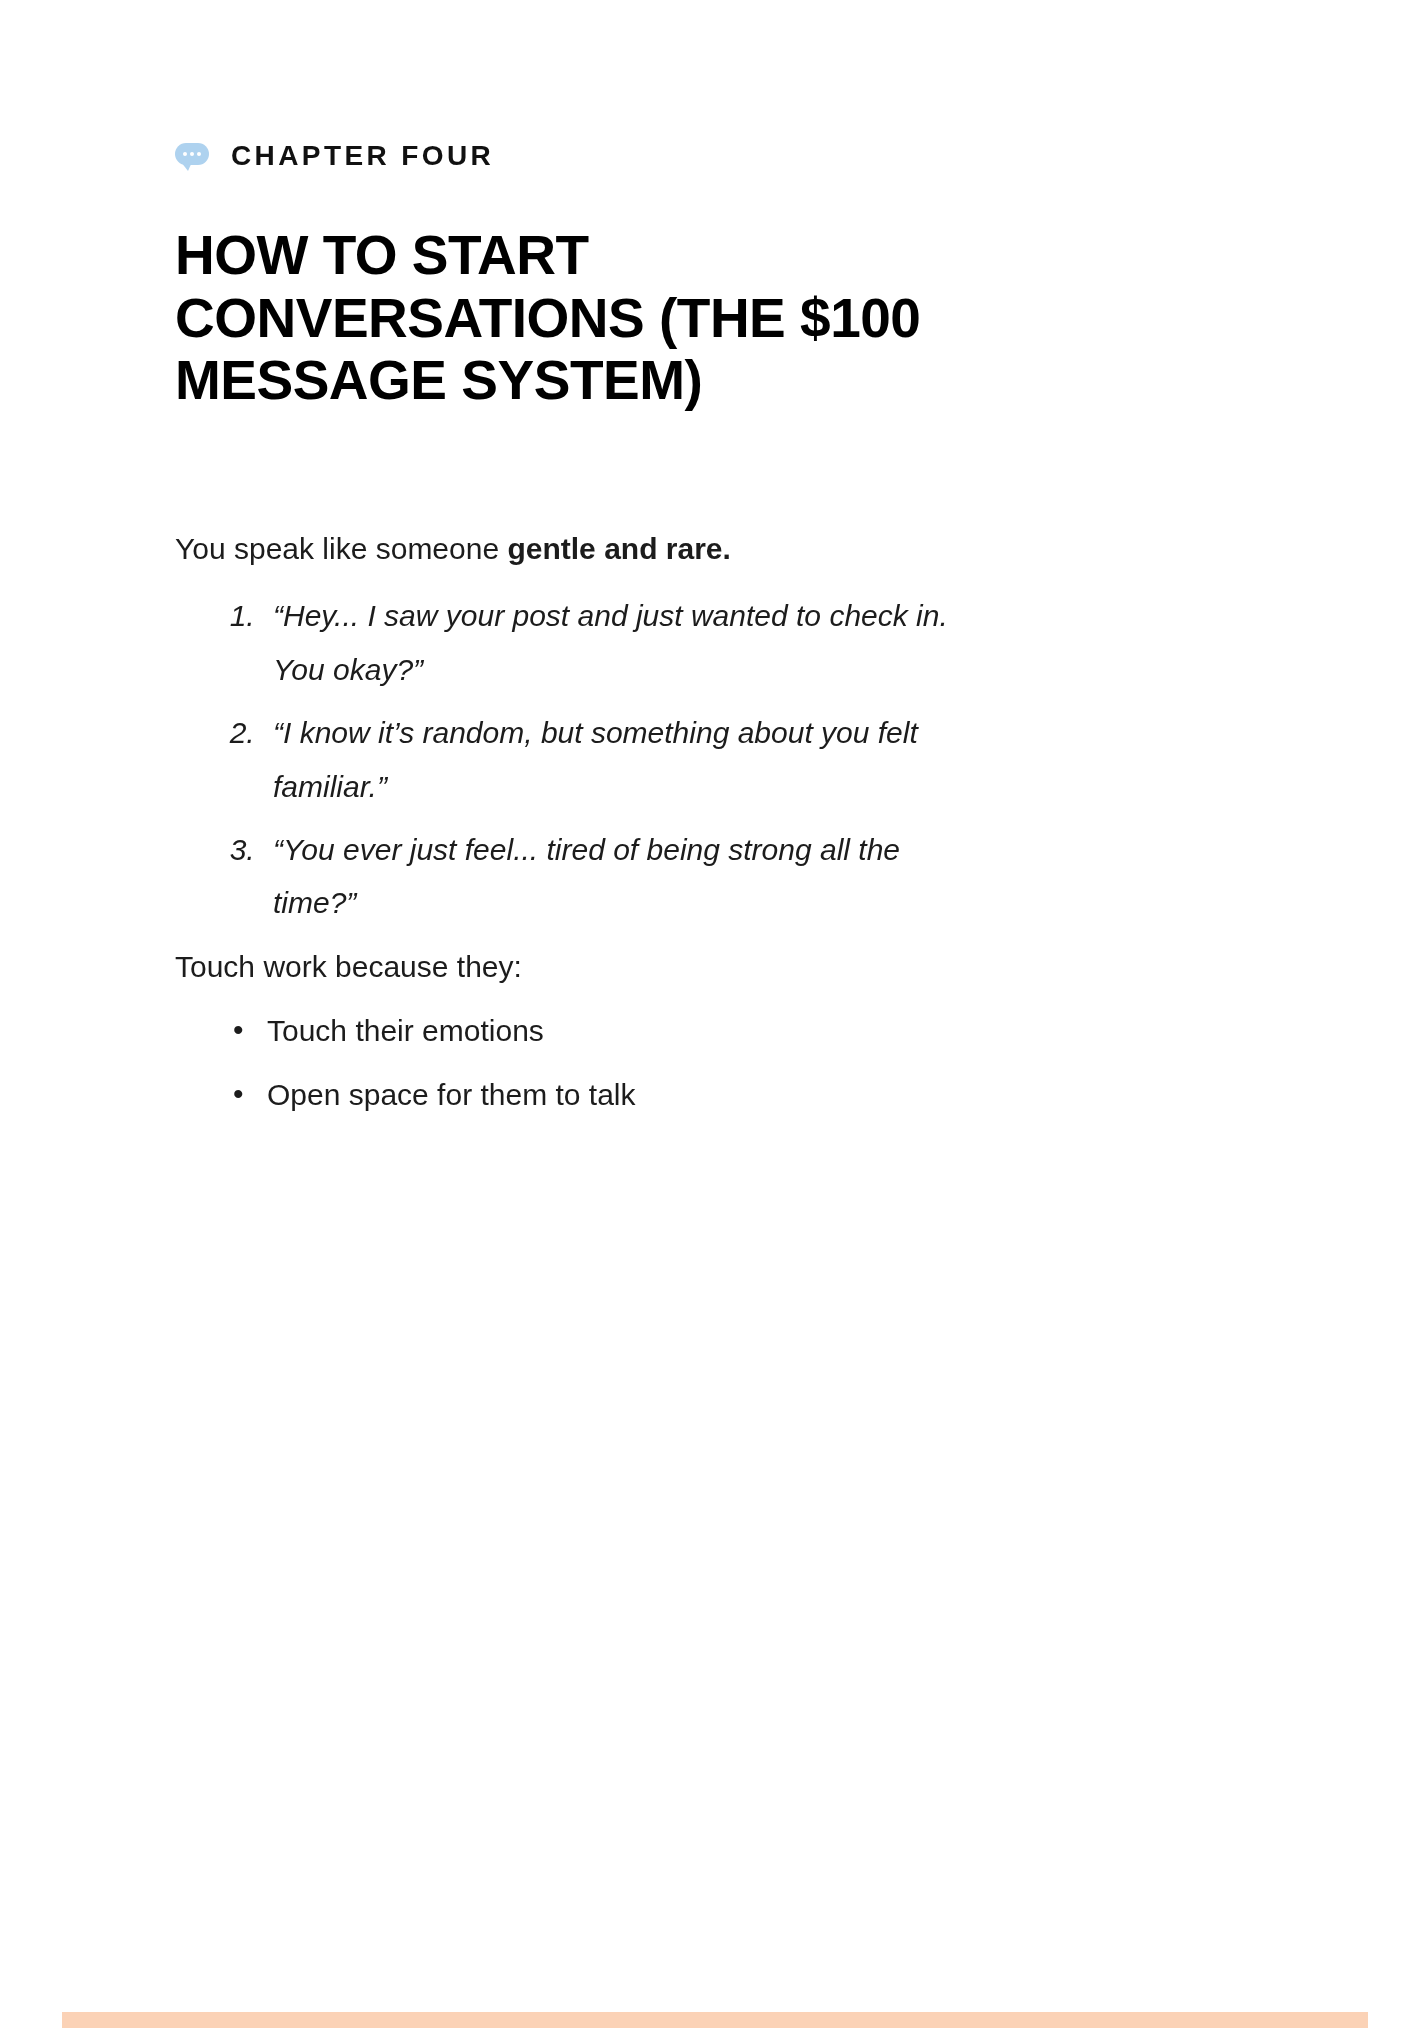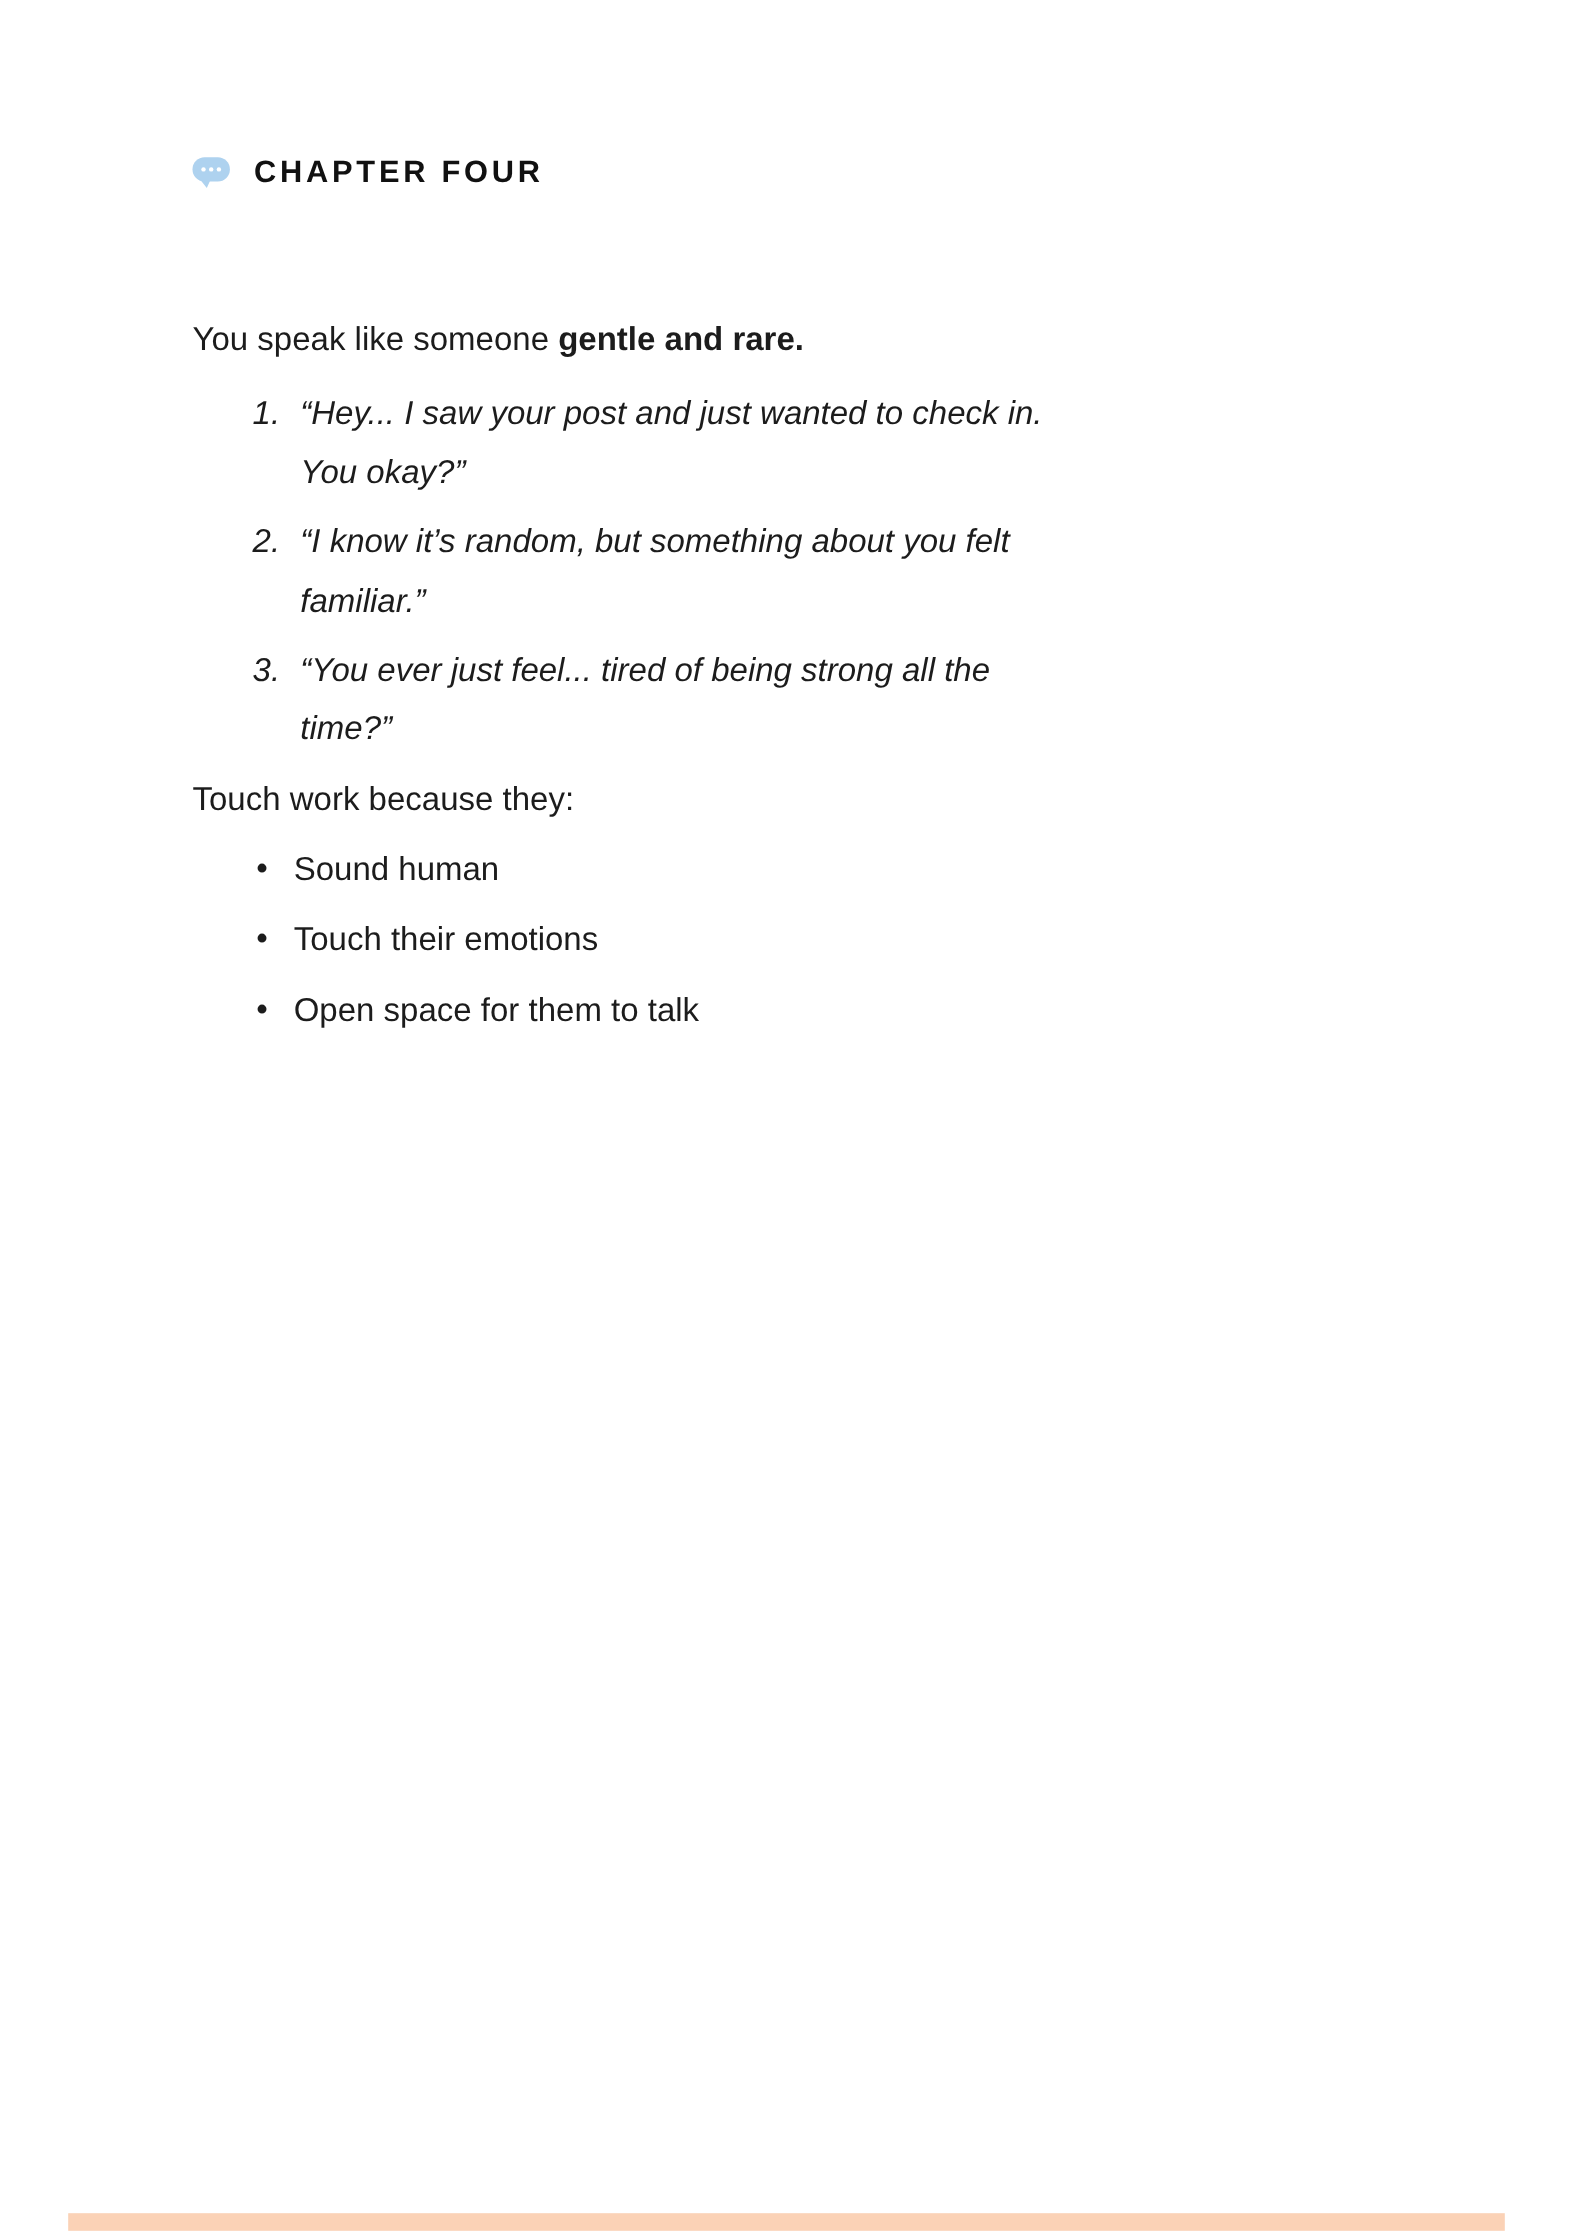--- a/index.html
+++ b/index.html
@@ -207,37 +207,37 @@
       <span class="tail"></span>
       <span class="dots">
           <i></i>
           <i></i>
           <i></i>
         </span>
     </span>
     <span class="chapter-label">CHAPTER FOUR</span>
   </div>
 
+  <h1 class="doc-title">HOW TO START CONVERSATIONS (THE $100 MESSAGE SYSTEM)</h1>
 
   <div class="body-block">
 
 
     <p class="para-plain"><span>You speak like someone </span><span class="strong">gentle and rare.</span></p>
 
 
     <ol class="numbered">
       <li>“Hey... I saw your post and just wanted to check in. You okay?”</li>
       <li>“I know it’s random, but something about you felt familiar.”</li>
       <li>“You ever just feel... tired of being strong all the time?”</li>
     </ol>
 
     <p class="para-plain">Touch work because they:</p>
 
     <ul class="bullets">
-      <li>Sound human</li>
       <li>Touch their emotions</li>
       <li>Open space for them to talk</li>
     </ul>
 
   </div>
 
   <div class="footer-bar"></div>
 </div>
 
 </body></html>

